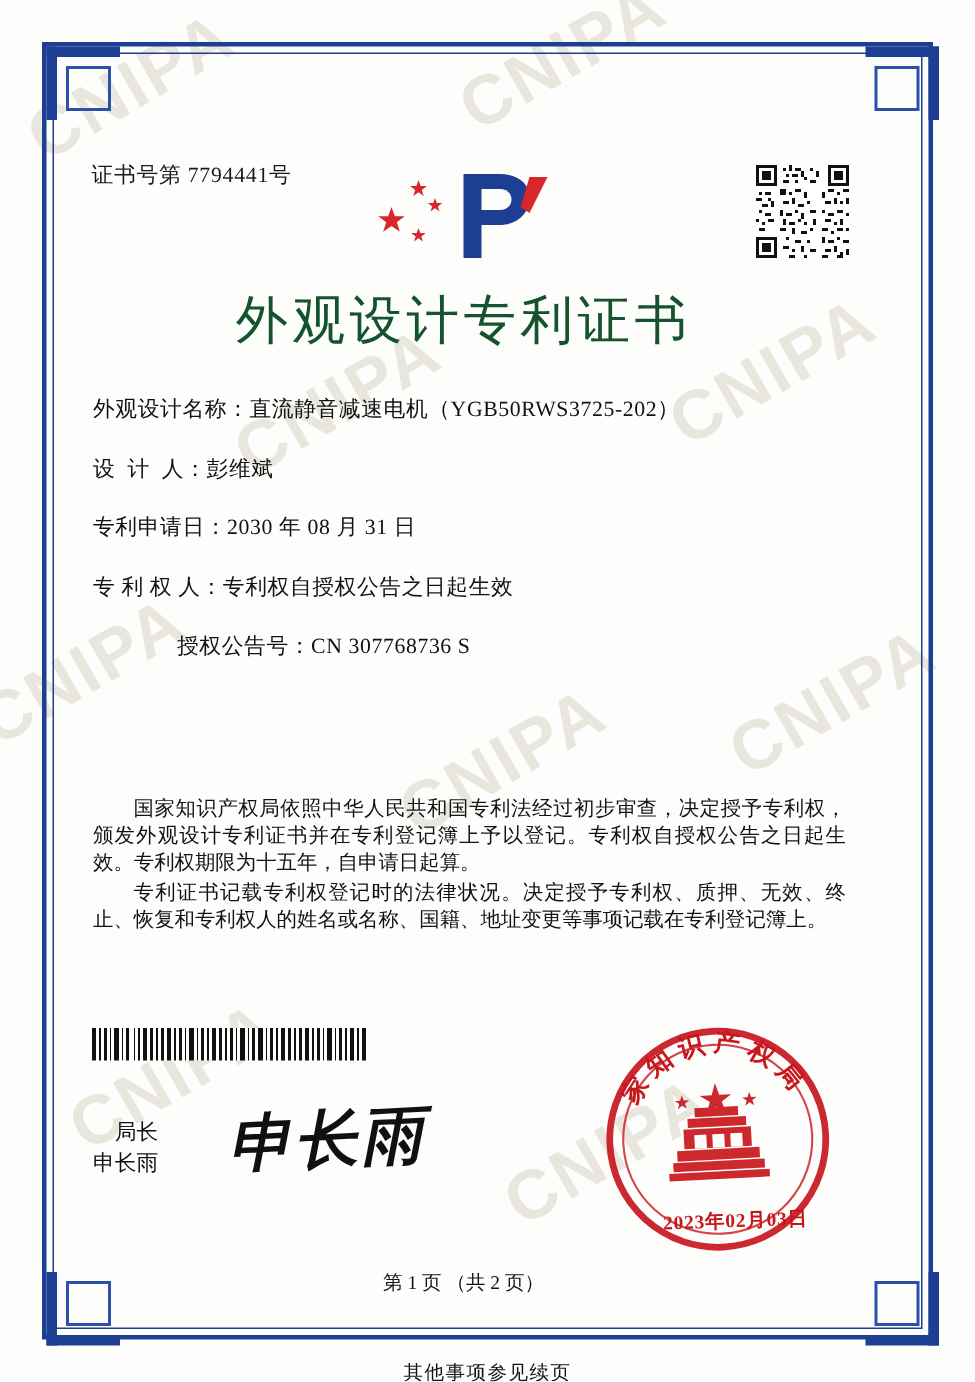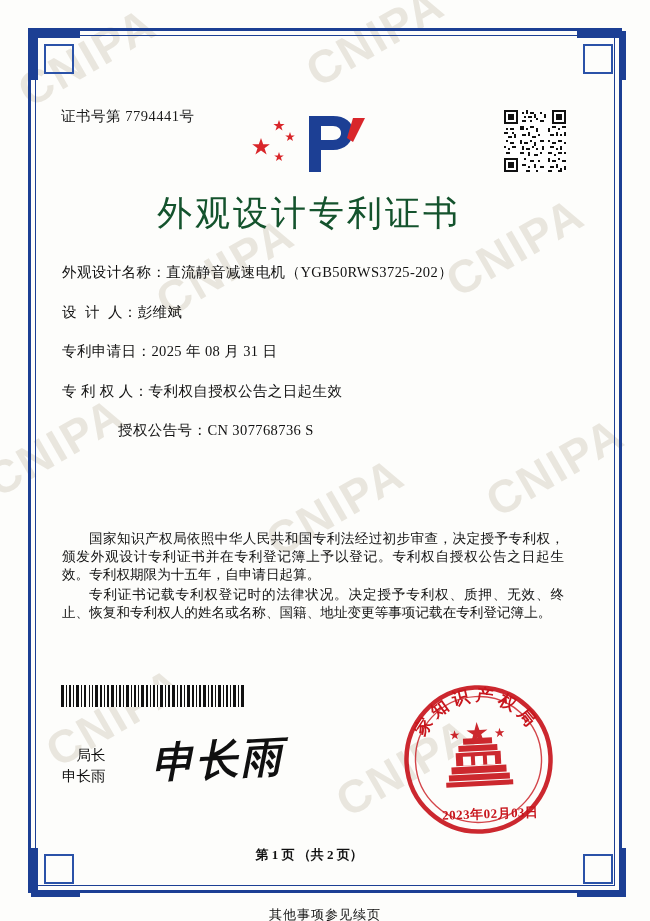--- a/index.html
+++ b/index.html
@@ -219,21 +219,20 @@
   }
 
   
   .page-num {
     position: absolute;
     left: 0; right: 0;
     top: 786px;
     text-align: center;
     font-size: 13px;
     color: #111;
-    font-weight: bold;
   }
   .footer-note {
     position: absolute;
     left: 0; right: 0;
     top: 882px;
     text-align: center;
     font-size: 13px;
     color: #111;
     letter-spacing: 1px;
     margin-top: 24px;
@@ -397,21 +396,21 @@
       <div class="row">
         <span class="lbl">外观设计名称：</span>
         <span class="val">直流静音减速电机（YGB50RWS3725-202）</span>
       </div>
       <div class="row">
         <span class="lbl">设  计  人：</span>
         <span class="val">彭维斌</span>
       </div>
       <div class="row">
         <span class="lbl">专利申请日：</span>
-        <span class="val">2025 年 08 月 31 日</span>
+        <span class="val">2030 年 08 月 31 日</span>
       </div>
       <div class="row">
         <span class="lbl">专 利 权 人：</span>
         <span class="val">专利权自授权公告之日起生效</span>
       </div>
       <div class="row two">
         <span class="seg2">
           <span class="lbl inline-lbl">授权公告号：</span><span class="val">CN 307768736 S</span>
         </span>
       </div>

